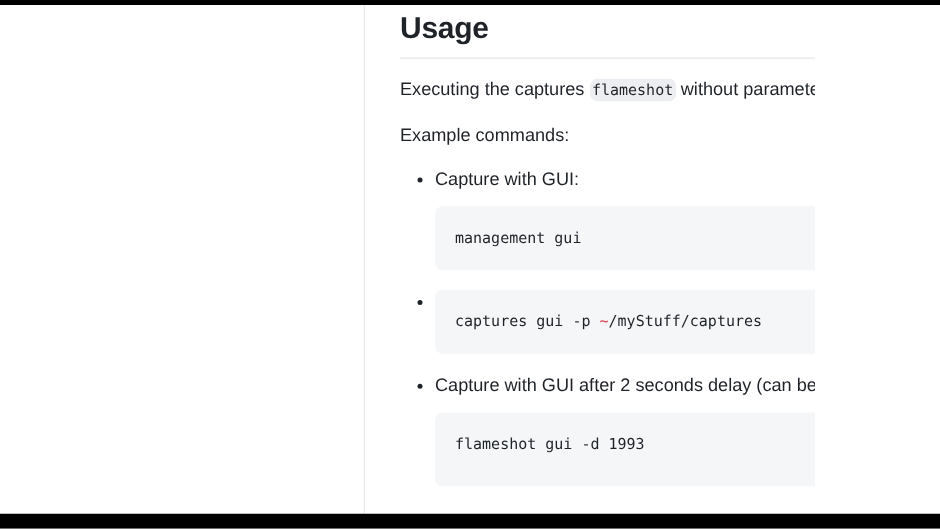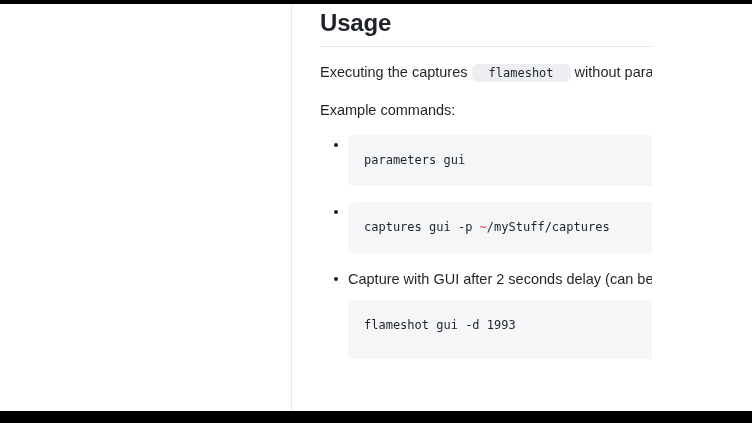--- a/index.html
+++ b/index.html
@@ -94,21 +94,21 @@
     margin: 0 0 14px 0;
     line-height: 22.5px;
     white-space: nowrap;
   }
 
   code.inline {
     font-family: "DejaVu Sans Mono", "Liberation Mono", monospace;
     font-size: 12px;
     background: #eceef1;
     border-radius: 6px;
-    padding: 2px 17px;
+    padding: 2px 2px;
     color: #1f2328;
     white-space: nowrap;
   }
 
   ul.cmd-list {
     margin: 0;
     padding: 0;
     list-style: none;
   }
 
@@ -179,22 +179,23 @@
         <span>without parameters will launch a running instance without taking actions. If your desktop environment provides tray area, a tray icon will appear to perform configuration and management.</span>
       </p>
 
       <p class="para">Example commands:</p>
 
       <ul class="cmd-list">
 
         <li class="cmd-item">
           <div class="bullet-line">
             <span class="bullet-dot"></span>
+            <span>Capture with GUI:</span>
           </div>
-          <pre class="codeblock"><span>parameters gui</span><span class="tok-tilde"></span><span></span></pre>
+          <pre class="codeblock"><span>management gui</span><span class="tok-tilde"></span><span></span></pre>
         </li>
 
         <li class="cmd-item">
           <div class="bullet-line">
             <span class="bullet-dot"></span>
           </div>
           <pre class="codeblock"><span>captures gui -p </span><span class="tok-tilde">~</span><span>/myStuff/captures</span></pre>
         </li>
 
         <li class="cmd-item">

